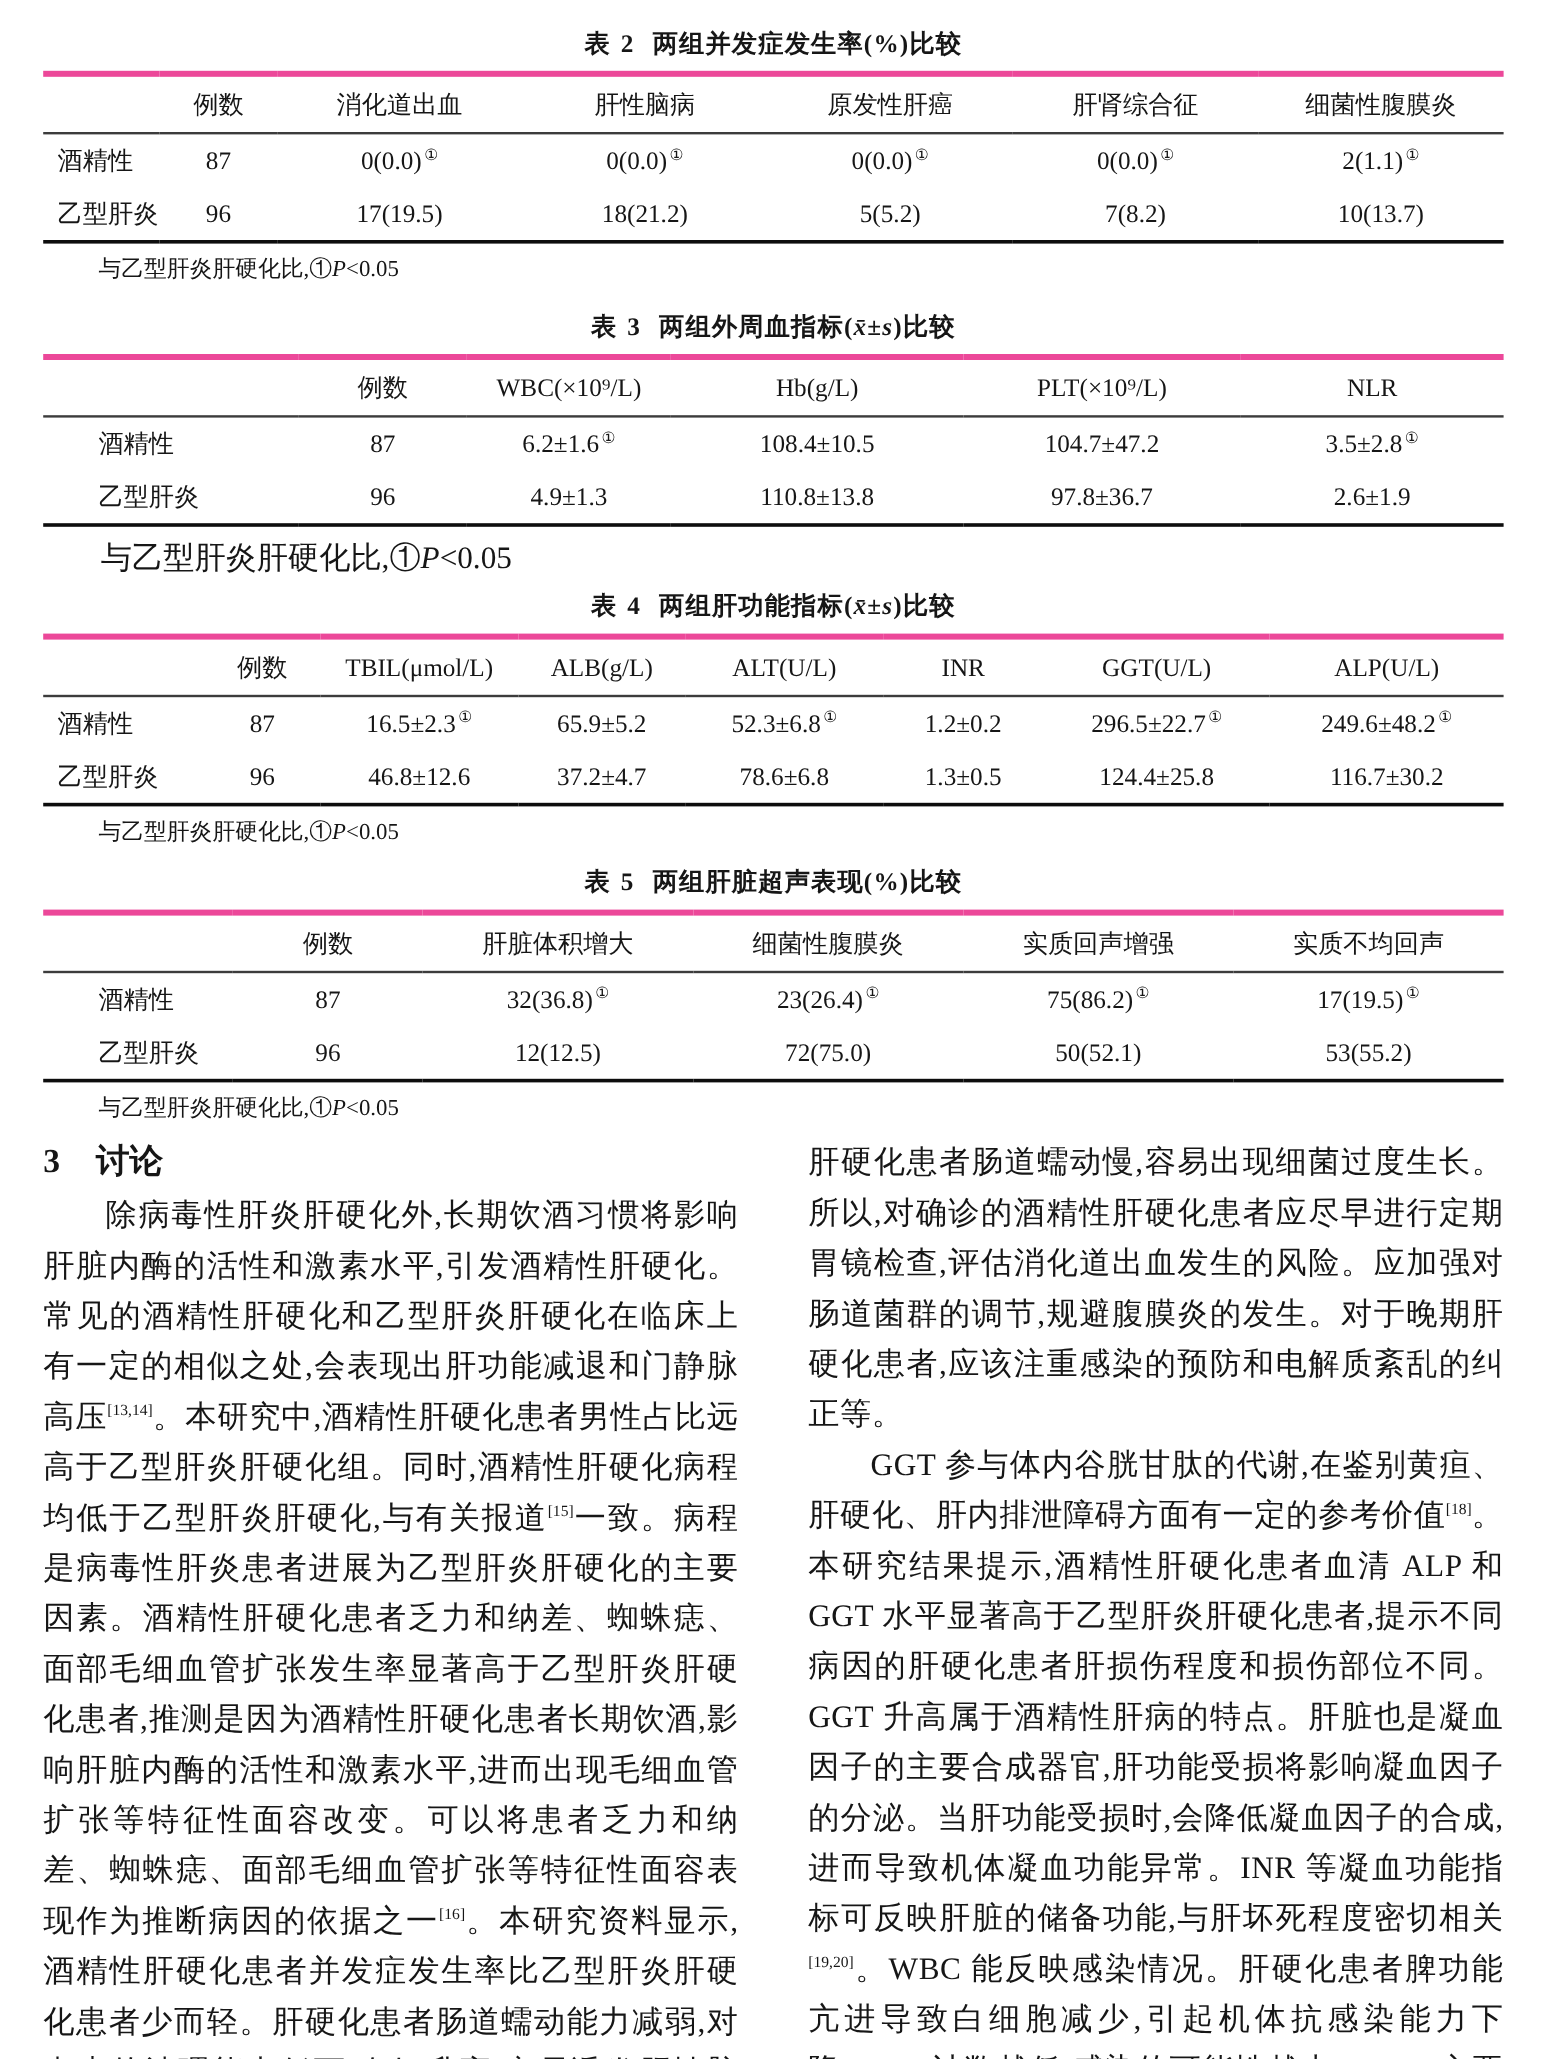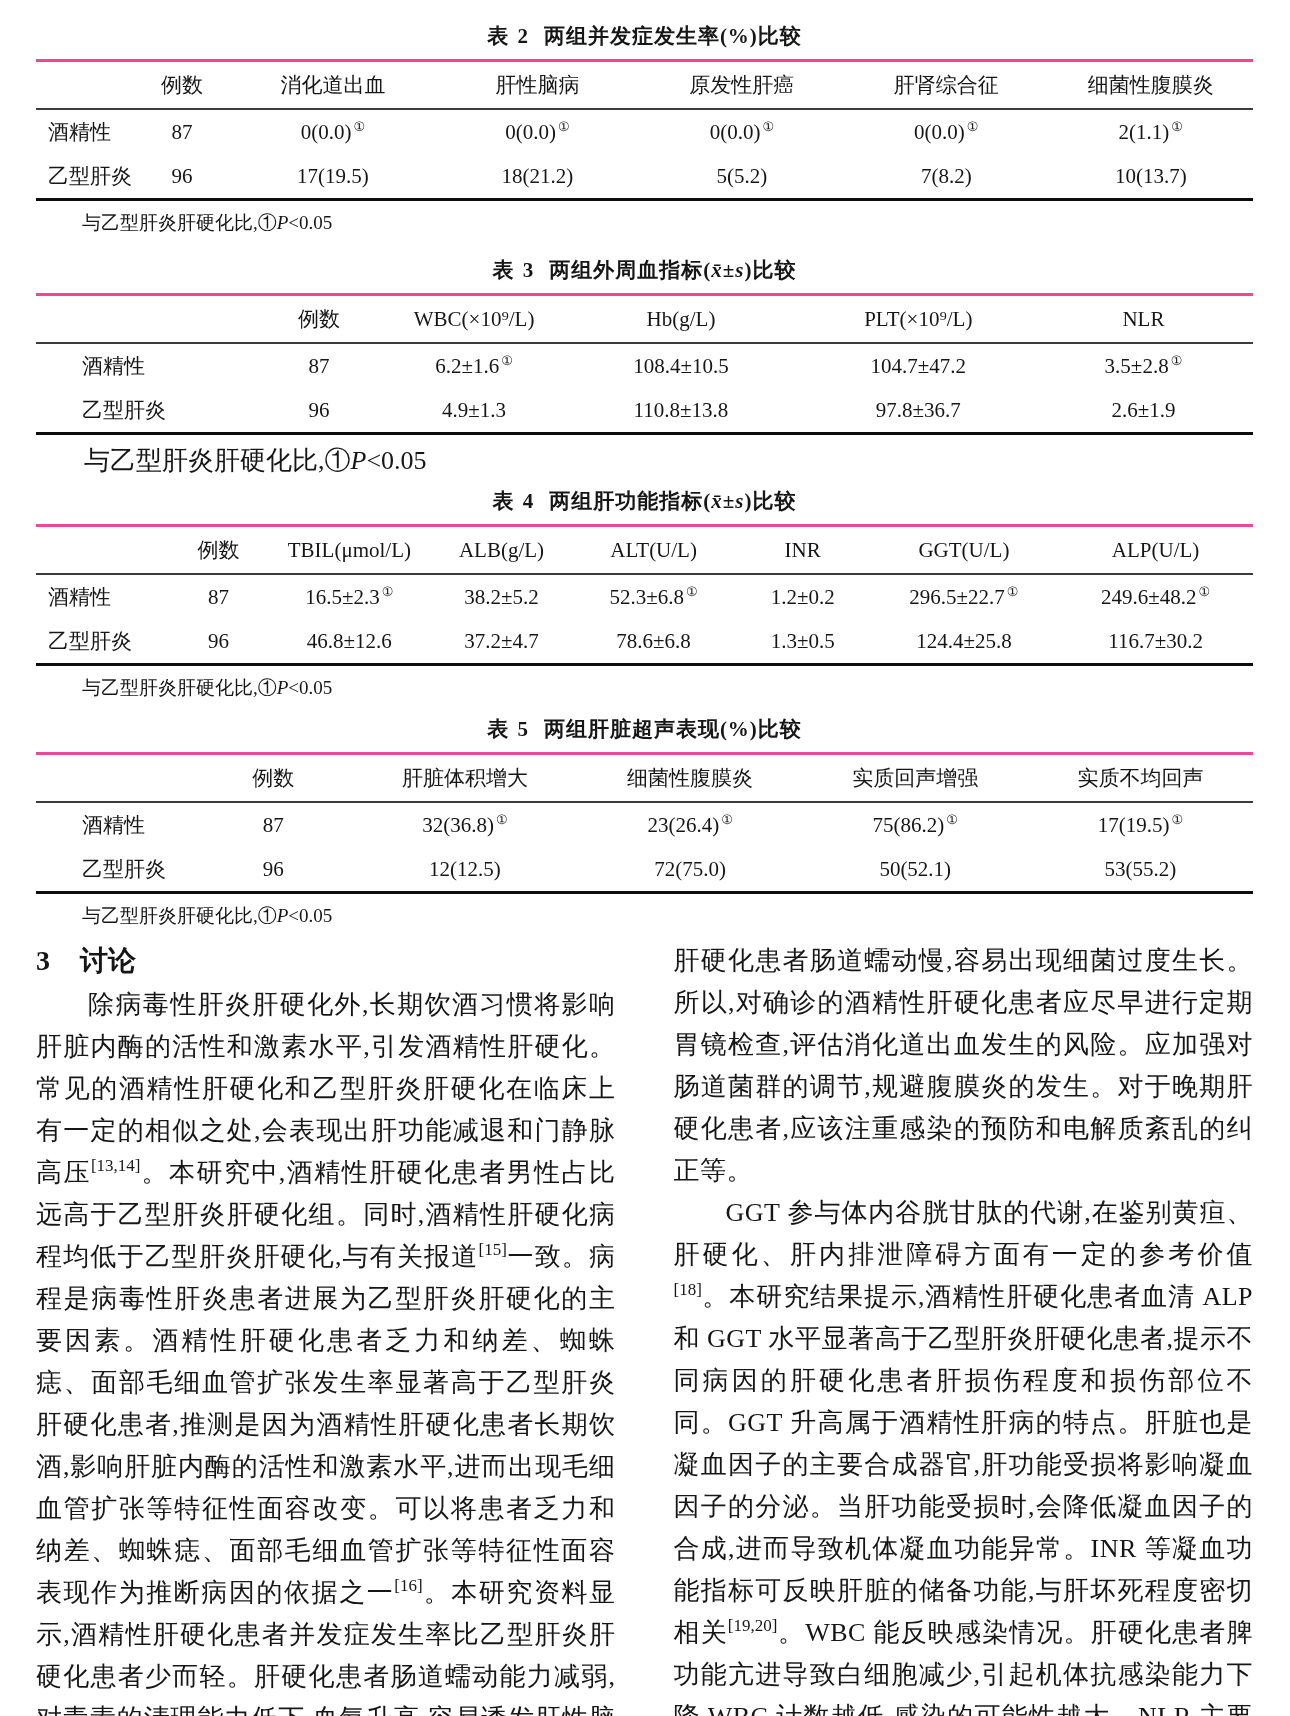--- a/index.html
+++ b/index.html
@@ -26,21 +26,21 @@
   }
   .tbl-title .tbl-label { font-weight: bold; margin-right: 14px; letter-spacing: 2px; }
   .tbl-title .tbl-name { font-weight: bold; letter-spacing: 1px; }
   .tbl-title .it { font-style: italic; font-weight: bold; }
 
   table.data-table {
     width: 100%;
     border-collapse: collapse;
     table-layout: fixed;
     margin-top: 10px;
-    border-top: 3px solid #ec4899;
+    border-top: 5px solid #ec4899;
     border-bottom: 3px solid #0d0d0d;
     font-size: 21px;
   }
   table.data-table th {
     font-weight: normal;
     height: 46px;
     vertical-align: middle;
     text-align: center;
     border-bottom: 2px solid #3c3c3c;
     padding: 0;
@@ -96,21 +96,21 @@
   p.body-para {
     margin: 0;
     font-size: 26px;
     line-height: 42px;
     text-align: justify;
     text-justify: inter-character;
     letter-spacing: 0.5px;
   }
   p.body-para.indent { text-indent: 2em; }
   p.body-para sup.ref {
-    font-size: 17px;
+    font-size: 13px;
     vertical-align: super;
     line-height: 0;
     letter-spacing: 0;
   }
 </style>
 </head>
 <body>
 
 <div class="page">
 
@@ -226,21 +226,21 @@
               <th>INR</th>
               <th>GGT(U/L)</th>
               <th>ALP(U/L)</th>
             </tr>
           </thead>
           <tbody>
             <tr>
               <td class="row-label">酒精性</td>
               <td>87</td>
               <td><span>16.5±2.3</span><sup class="mark">①</sup></td>
-              <td>38.2±5.2</td>
+              <td>65.9±5.2</td>
               <td><span>52.3±6.8</span><sup class="mark">①</sup></td>
               <td>1.2±0.2</td>
               <td><span>296.5±22.7</span><sup class="mark">①</sup></td>
               <td><span>249.6±48.2</span><sup class="mark">①</sup></td>
             </tr>
             <tr>
               <td class="row-label">乙型肝炎</td>
               <td>96</td>
               <td>46.8±12.6</td>
               <td>37.2±4.7</td>

